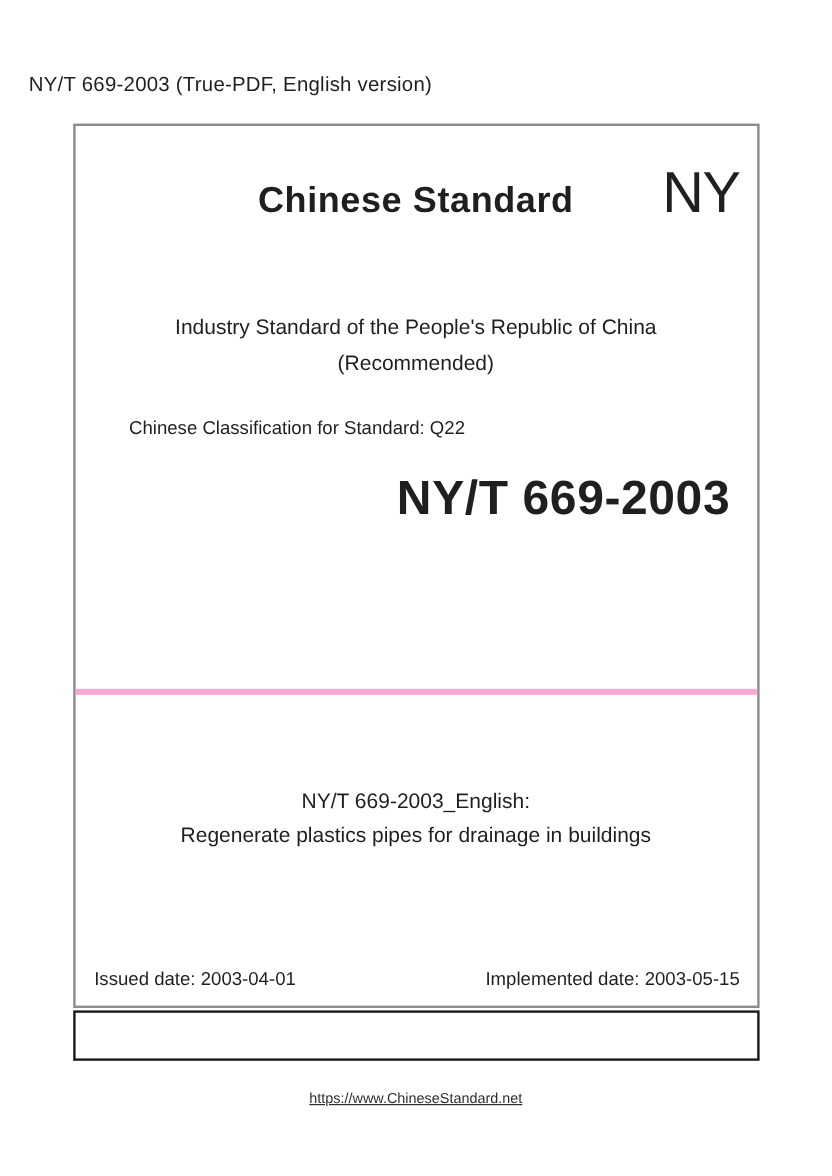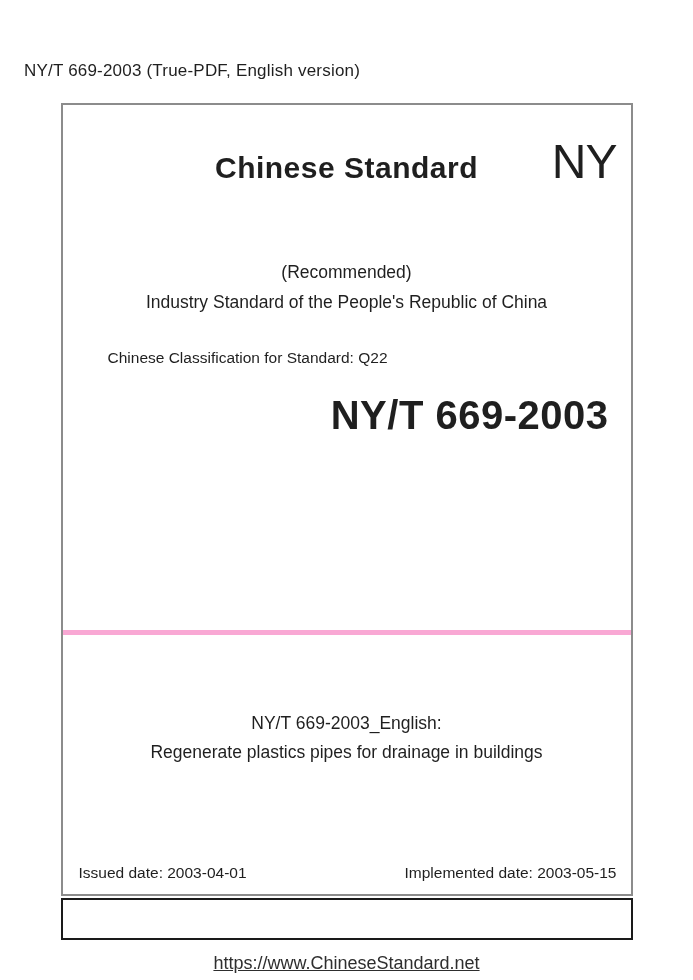--- a/index.html
+++ b/index.html
@@ -15,21 +15,21 @@
     letter-spacing: 0.2px;
     padding-left: 24px;
   }
   .cover-box {
     width: 572px;
     margin: 22px auto 0 auto;
     border: 2px solid #8c8c8c;
     background: #ffffff;
   }
   .section-top {
-    height: 525px;
+    height: 469px;
     position: relative;
   }
   .brand-row {
     position: relative;
     padding-top: 40px;
     height: 100px;
   }
   .brand-title {
     text-align: center;
     font-size: 30px;
@@ -89,23 +89,23 @@
     font-size: 15.5px;
   }
   .empty-box {
     width: 572px;
     height: 42px;
     margin: 2px auto 0 auto;
     border: 2px solid #1a1a1a;
     background: #ffffff;
   }
   .doc-footer {
-    margin-top: 13px;
+    margin-top: 24px;
     text-align: center;
-    font-size: 18px;
+    font-size: 12px;
   }
   .doc-footer a {
     color: #2e2e2e;
     text-decoration: underline;
     cursor: pointer;
   }
 </style>
 </head>
 <body>
 
@@ -114,22 +114,22 @@
 <div class="cover-box">
 
   <div class="section-top">
 
     <div class="brand-row">
       <div class="brand-title">Chinese Standard</div>
       <div class="brand-logo">NY</div>
     </div>
 
     <div class="std-type">
+      <div>Industry Standard of the People's Republic of China</div>
       <div>(Recommended)</div>
-      <div>Industry Standard of the People's Republic of China</div>
     </div>
 
     <div class="classification">Chinese Classification for Standard: Q22</div>
 
     <div class="std-number">NY/T 669-2003</div>
 
   </div>
 
   <div class="section-bottom">
 

